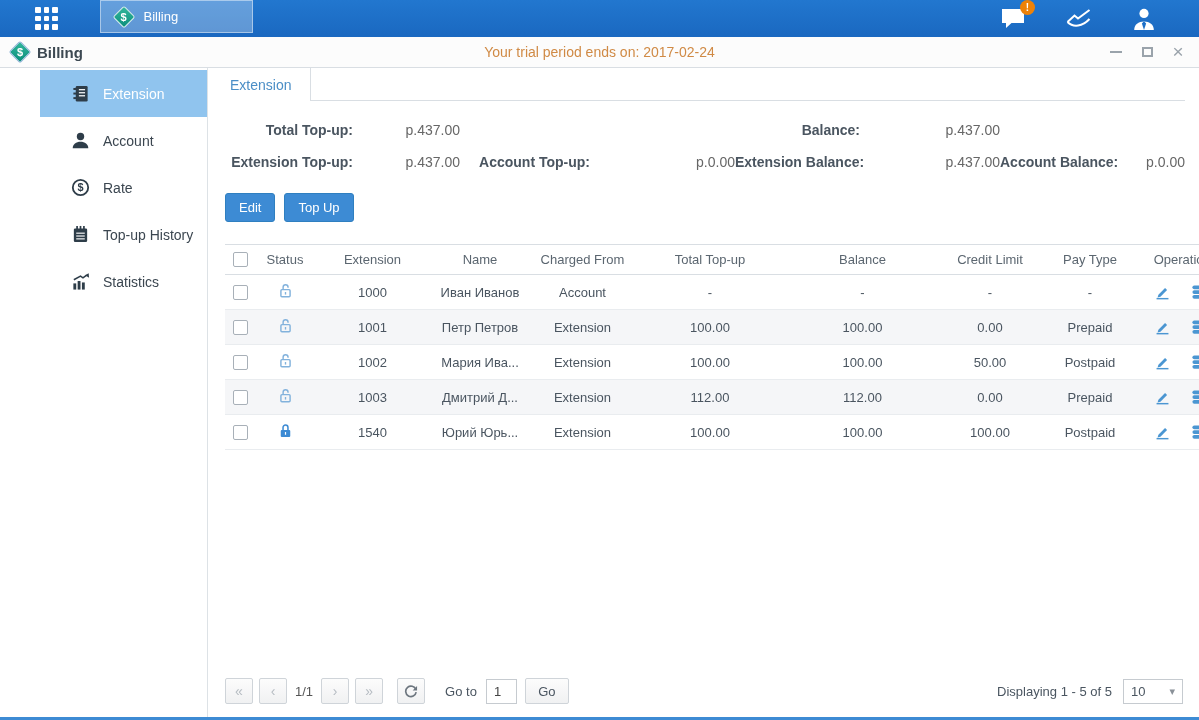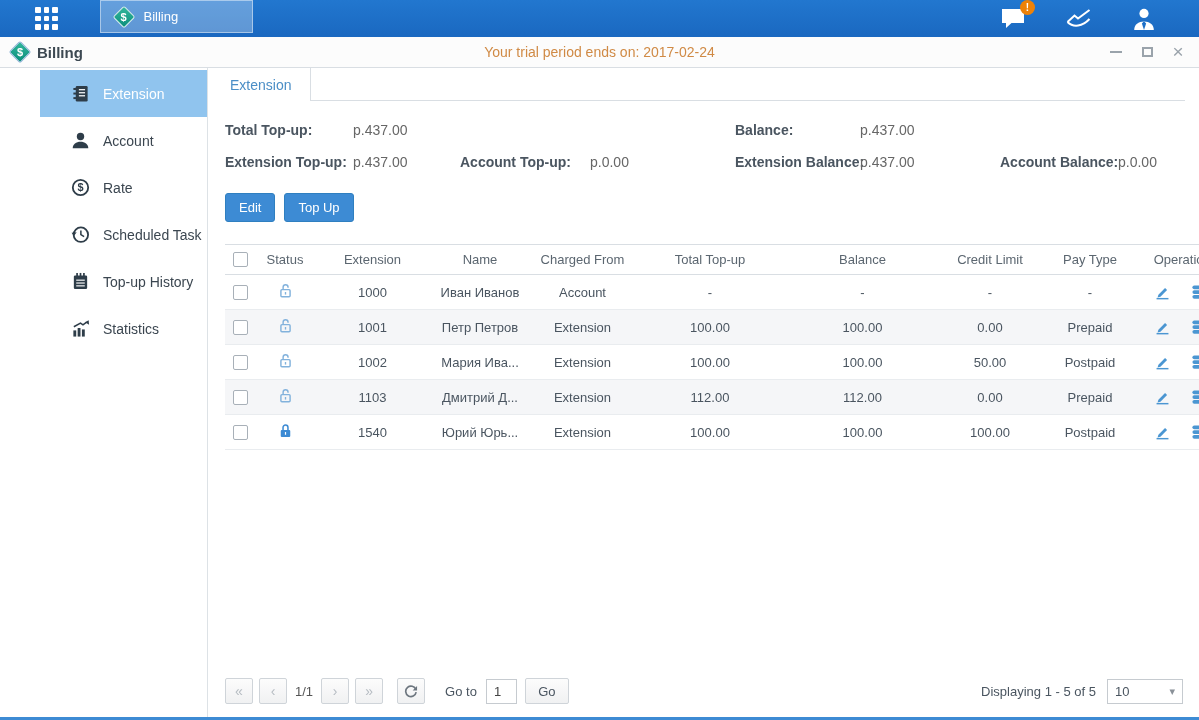--- a/index.html
+++ b/index.html
@@ -48,21 +48,21 @@
   .sb-item.active{background:var(--sidebar-selected);color:#fff;}
   .sb-icon{width:20px;height:20px;color:#2e3d49;flex-shrink:0;display:flex;align-items:center;justify-content:center;}
   .sb-icon svg{width:19px;height:19px;}
 
   .content{flex:1;display:flex;flex-direction:column;min-width:0;padding:0 14px 0 17px;}
   .tabstrip{height:33px;margin-left:-14px;box-shadow:inset 0 -1px 0 #d9dee3;flex-shrink:0;}
   .tab{display:inline-flex;align-items:center;height:33px;padding:0 19px;background:#fff;border-right:1px solid #d9dee3;color:#4b8ec6;font-size:14px;cursor:pointer;}
 
   
   .summary{display:flex;padding-top:21px;font-size:14px;flex-shrink:0;}
-  .sum-grid{display:grid;grid-row-gap:16px;align-items:baseline;}
+  .sum-grid{display:grid;grid-row-gap:16px;align-items:baseline;text-align:right;}
   .sum-left{width:510px;grid-template-columns:128px 107px 130px 1fr;}
   .sum-right{flex:1;grid-template-columns:125px 140px 118px 1fr;}
   .sum-label{font-weight:bold;color:#4a5560;white-space:nowrap;}
   .sum-value{color:#666;white-space:nowrap;}
 
   
   .toolbar{margin-top:23px;display:flex;gap:9px;flex-shrink:0;}
   .btn{background:var(--accent-blue);border:1px solid #2f7fc0;color:#fff;font-size:13px;height:29px;padding:0 13px;border-radius:3px;display:inline-flex;align-items:center;cursor:pointer;font-family:inherit;}
 
   
@@ -78,21 +78,21 @@
 
   
   .pagination{margin-top:auto;padding:9px 0 13px;display:flex;align-items:center;flex-shrink:0;font-size:13px;color:#4a5560;}
   .pg-btn{width:28px;height:26px;border:1px solid #cfd4d9;background:linear-gradient(#fcfcfc,#f0f1f2);border-radius:2px;display:inline-flex;align-items:center;justify-content:center;color:#b6bcc2;font-size:14px;cursor:pointer;margin-right:6px;}
   .pg-indicator{margin:0 8px 0 2px;color:#555;}
   .pg-refresh{margin-left:8px;color:#6d767f;}
   .goto-label{margin-left:14px;margin-right:9px;}
   .goto-input{width:31px;height:25px;border:1px solid #c6cbd0;font-size:13px;color:#444;padding-left:7px;font-family:inherit;}
   .go-btn{margin-left:8px;width:44px;color:#4a5560;font-size:13px;}
   .pg-right{margin-left:auto;display:flex;align-items:center;gap:11px;margin-right:2px;}
-  .page-size{width:76px;height:25px;border:1px solid #c6cbd0;background:#fff;display:flex;align-items:center;justify-content:space-between;padding:0 7px;cursor:pointer;}
+  .page-size{width:60px;height:25px;border:1px solid #c6cbd0;background:#fff;display:flex;align-items:center;justify-content:space-between;padding:0 7px;cursor:pointer;}
   .page-size .tri{color:#8a9198;font-size:11px;}
 </style>
 </head>
 <body>
 
 <div class="window">
 
   <header class="topbar">
     <div class="grid-icon">
       <i></i>
@@ -188,30 +188,20 @@
           <span>Account</span>
         </div>
         <div class="sb-item">
           <span class="sb-icon">
             <svg viewBox="0 0 20 20">
               <circle cx="10" cy="10" r="8.1" fill="none" stroke="currentColor" stroke-width="1.9"></circle>
               <text x="10" y="14.2" text-anchor="middle" font-size="11.5" font-weight="bold" fill="currentColor">$</text>
             </svg>
           </span>
           <span>Rate</span>
-        </div>
-        <div class="sb-item">
-          <span class="sb-icon">
-            <svg viewBox="0 0 20 20">
-              <circle cx="10.4" cy="10.2" r="7.6" fill="none" stroke="currentColor" stroke-width="1.9"></circle>
-              <path d="M10.4 5.8 V10.2 l3.4 2.1" stroke="currentColor" stroke-width="1.6" fill="none"></path>
-              <polygon points="0.6,8.2 6,7.6 3,11.6" fill="currentColor"></polygon>
-            </svg>
-          </span>
-          <span>Scheduled Task</span>
         </div>
         <div class="sb-item">
           <span class="sb-icon">
             <svg viewBox="0 0 20 20">
               <rect x="3" y="3.6" width="14" height="14.4" rx="1.3" fill="currentColor"></rect>
               <g stroke="currentColor" stroke-width="1.8">
                 <line x1="6.4" y1="1" x2="6.4" y2="4.5"></line>
                 <line x1="10" y1="1" x2="10" y2="4.5"></line>
                 <line x1="13.6" y1="1" x2="13.6" y2="4.5"></line>
               </g>
@@ -427,21 +417,21 @@
                 <td>
                   <div class="cb"></div>
                 </td>
                 <td><span class="status-ico">
                     <svg width="17" height="17" viewBox="0 0 20 20">
                       <path d="M7.2 9 V6.1 a2.9 2.9 0 0 1 5.8 0 v0.7" fill="none" stroke="var(--lock-open)" stroke-width="1.7"></path>
                       <rect x="4.6" y="9" width="10.8" height="8.4" rx="1.2" fill="none" stroke="var(--lock-open)" stroke-width="1.7"></rect>
                       <rect x="9.2" y="11.8" width="1.6" height="3" fill="var(--lock-open)"></rect>
                     </svg>
                   </span></td>
-                <td>1103</td>
+                <td>1003</td>
                 <td>Дмитрий Д...</td>
                 <td>Extension</td>
                 <td>112.00</td>
                 <td>112.00</td>
                 <td>0.00</td>
                 <td>Prepaid</td>
                 <td>
                   <div class="op-icons">
                     <span>
                       <svg width="17" height="17" viewBox="0 0 20 20" fill="var(--icon-blue)">

